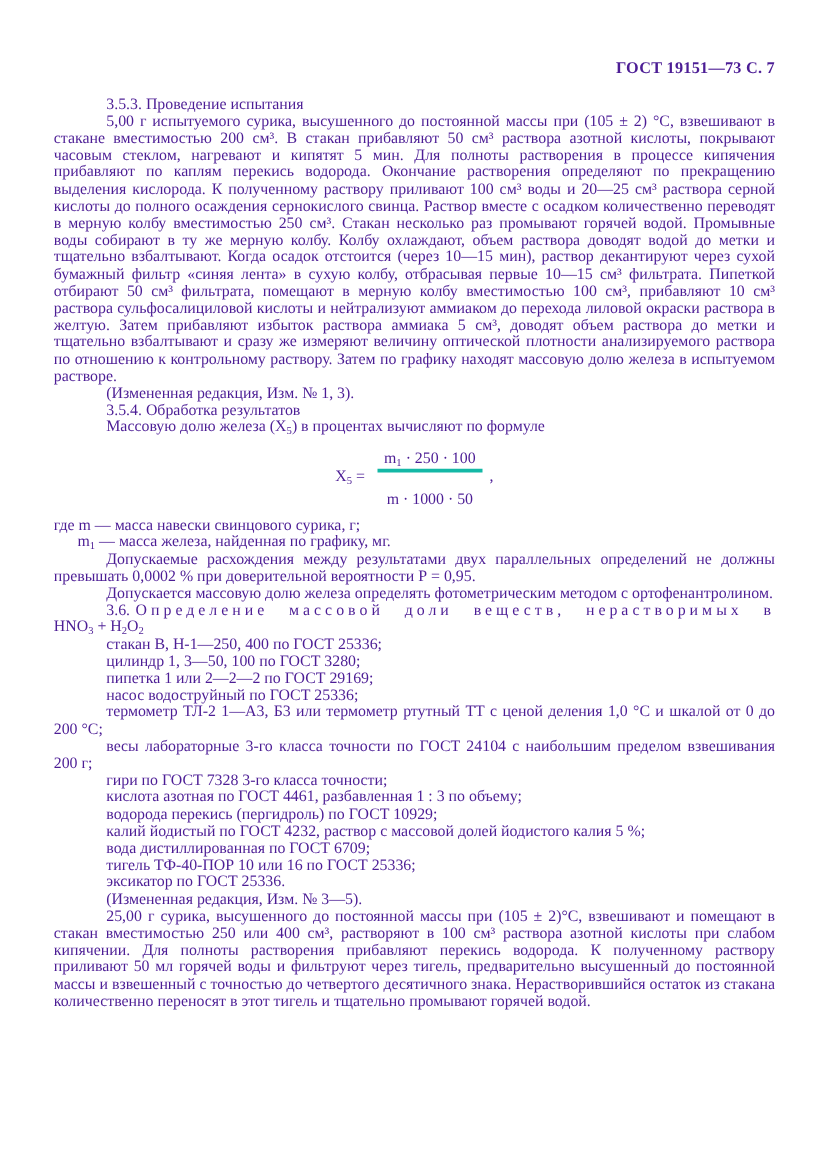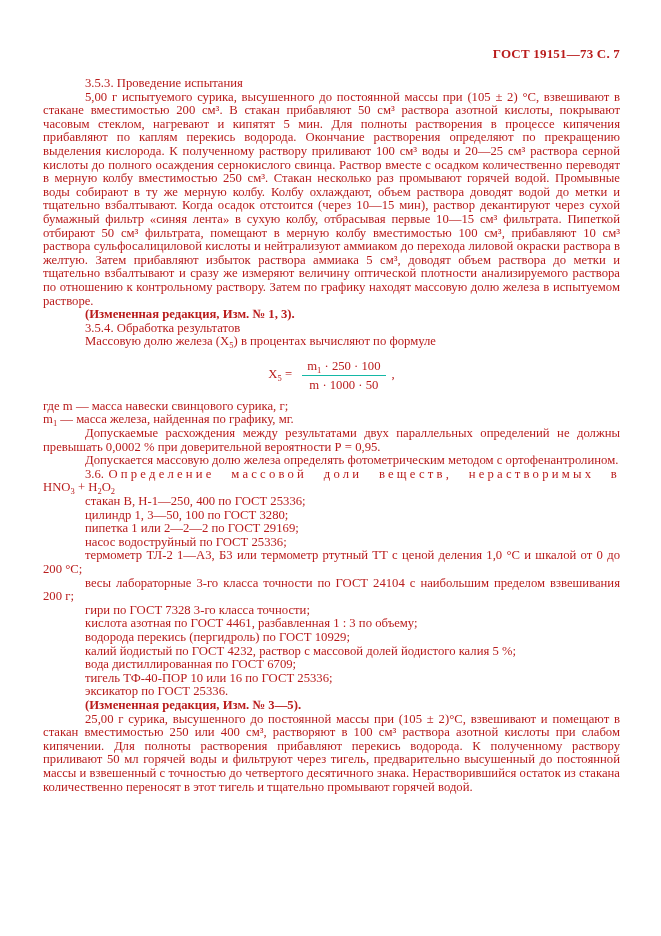--- a/index.html
+++ b/index.html
@@ -3,60 +3,60 @@
 <meta charset="utf-8">
 <title>Document</title>
 <style>
   html,body{margin:0;padding:0;background:#e8e8e8;}
   .page{
     position:relative;
     width:661px;height:936px;
     margin:0 auto;
     background:#ffffff;
     font-family:"Liberation Serif","DejaVu Serif",serif;
-    color:#b91c1c;
+    color:#4c1d95;
     overflow:hidden;
   }
   .page-header{
     position:absolute;top:46px;left:43px;right:41px;
     text-align:right;
     font-weight:bold;
     font-size:13px;
     letter-spacing:.2px;
   }
   .doc-body{
     position:absolute;top:77px;left:43px;right:41px;
   }
   .line{
     margin:0;
     font-size:12.7px;
     line-height:13.6px;
   }
   .just{text-align:justify;text-justify:inter-word;}
   .indent{text-indent:42px;}
-  .bold{font-weight:bold;}
-  .where2{}
+  .bold{font-weight:normal;}
+  .where2{margin-left:19px;}
   .s-i{}
   .s-sp{letter-spacing:3.2px;word-spacing:9px;}
   sub{font-size:8.5px;line-height:0;vertical-align:-2.5px;}
   .formula{
     text-align:center;
     margin:10px 0 8px;
     font-size:12.7px;
     line-height:14px;
   }
   .f-lhs{margin-right:5px;}
   .frac{
     display:inline-block;
     vertical-align:middle;
     text-align:center;
     margin:0 2px;
   }
-  .f-num{display:block;border-bottom:1px solid #14b8a6;padding:0 5px 2px;}
-  .f-den{display:block;padding:2px 5px 0;}
+  .f-num{display:block;border-bottom:3px solid #14b8a6;padding:0 5px 2px;}
+  .f-den{display:block;padding:2px 5px 0;margin-top:12px;}
   .f-tail{margin-left:4px;}
 </style>
 </head>
 <body>
 
 <div class="page">
   <div class="page-header">
     <span>ГОСТ 19151—73 С. 7</span>
   </div>
   <div class="doc-body" id="doc-body">

